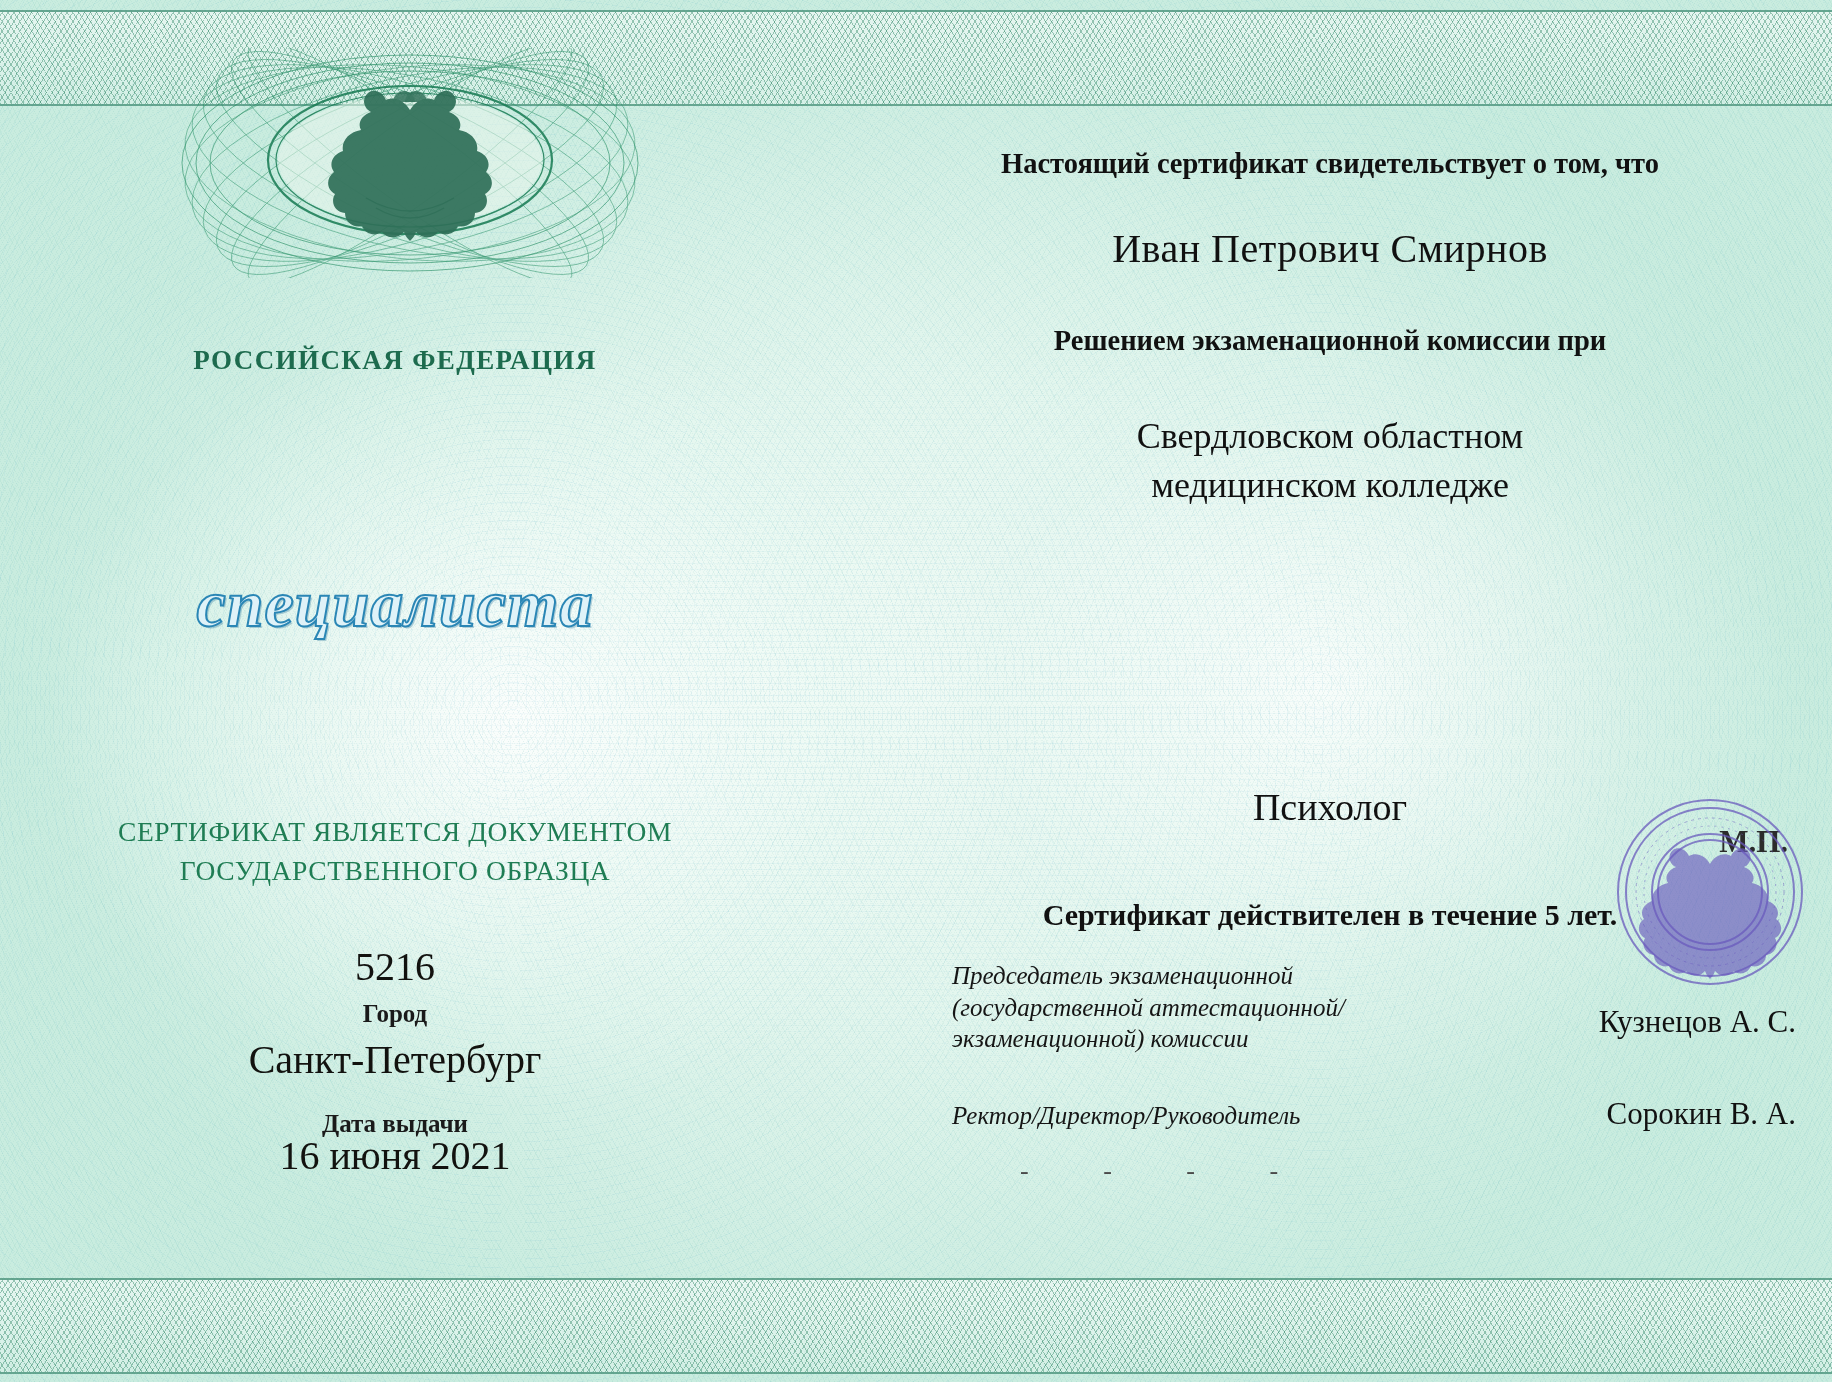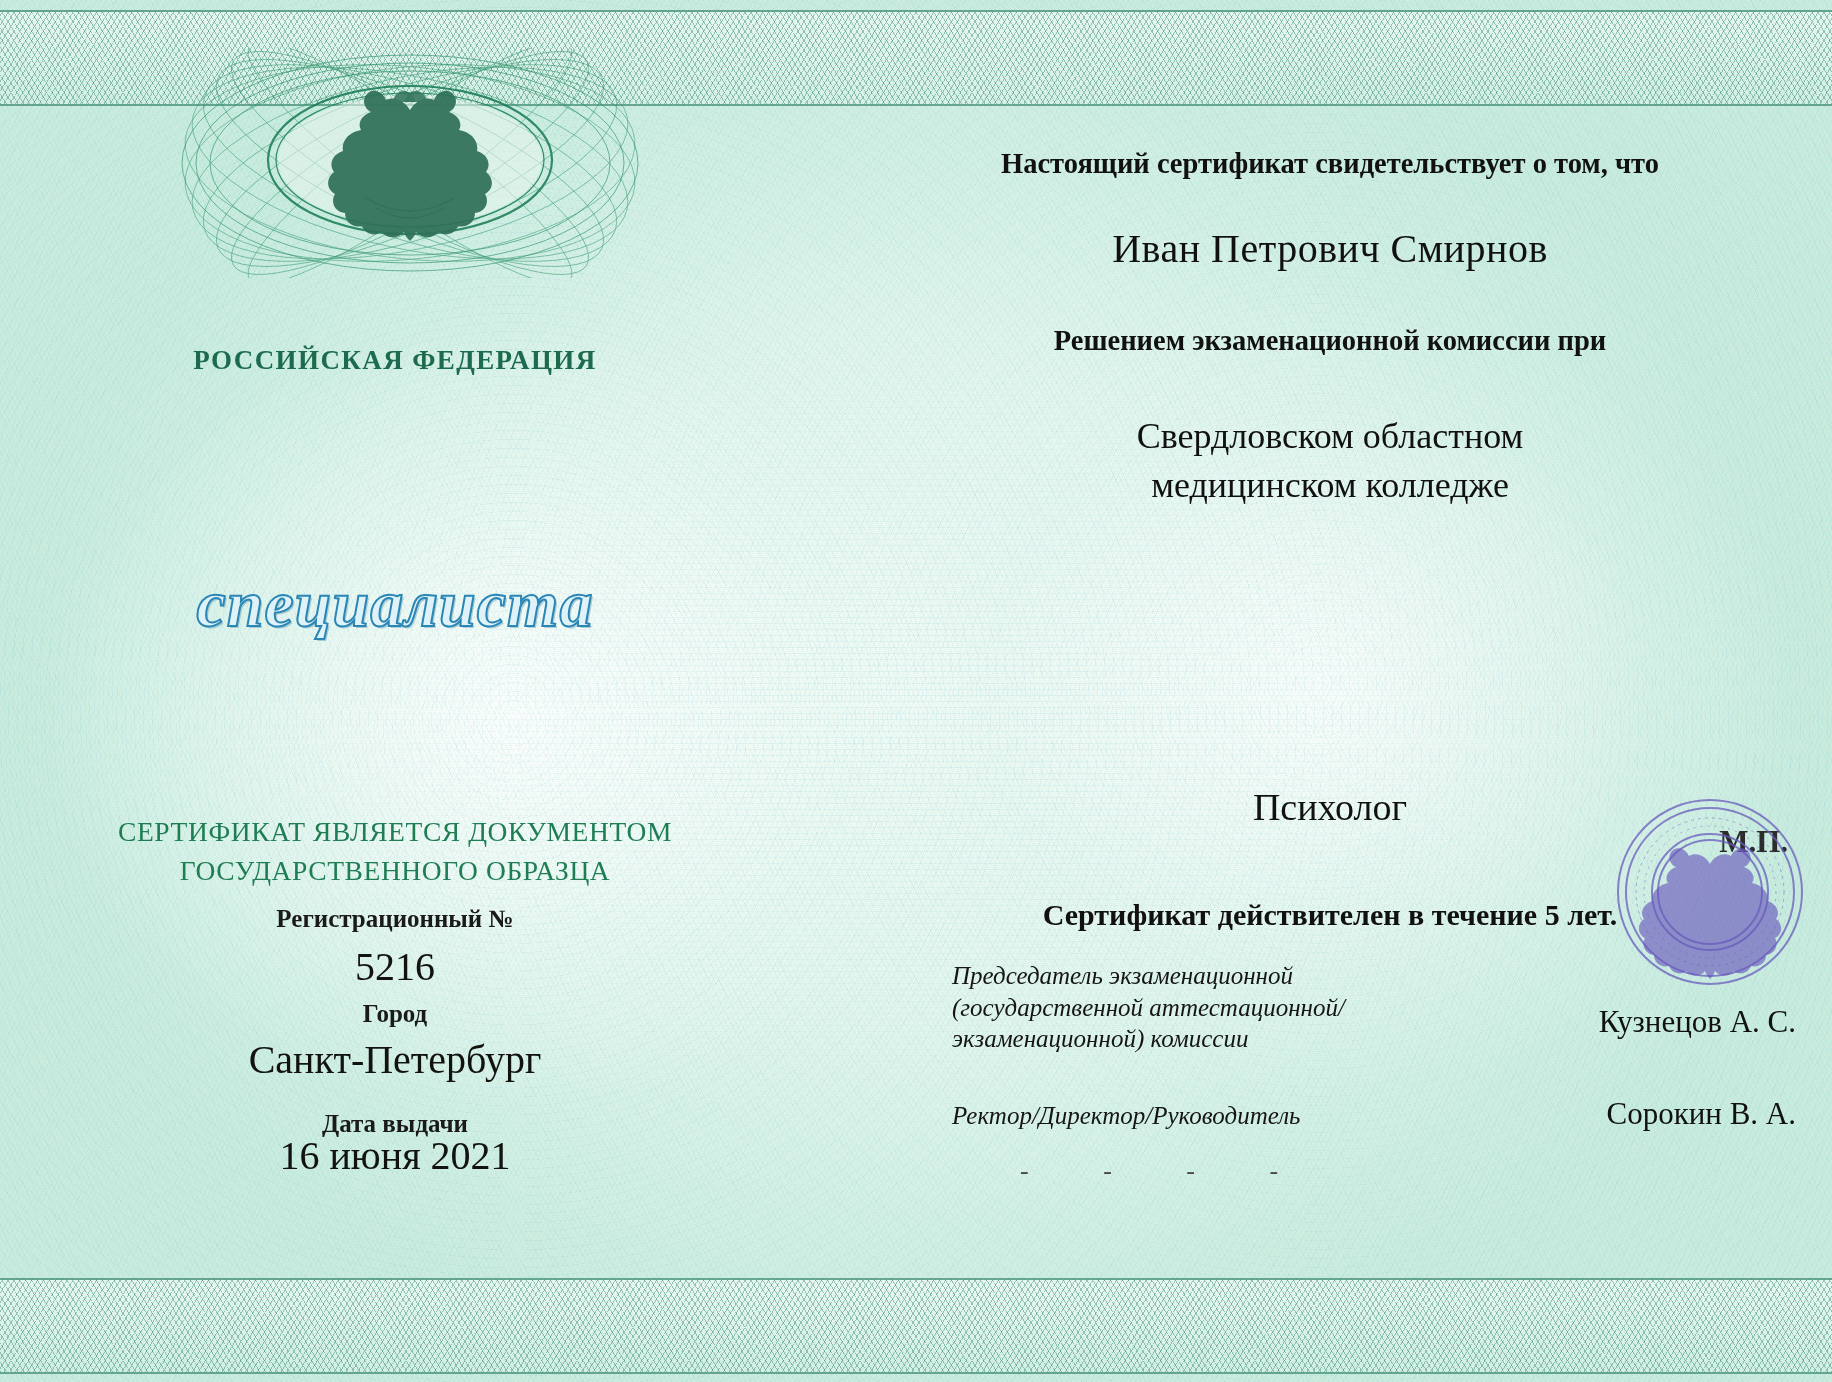--- a/index.html
+++ b/index.html
@@ -310,21 +310,20 @@
 
     <div class="big-title">
       <div class="line2">специалиста</div>
     </div>
 
     <div class="state-doc">
       <div>СЕРТИФИКАТ ЯВЛЯЕТСЯ ДОКУМЕНТОМ</div>
       <div>ГОСУДАРСТВЕННОГО  ОБРАЗЦА</div>
     </div>
 
-    <div class="reg-label">Регистрационный №</div>
     <div class="reg-value">5216</div>
 
     <div class="city-label">Город</div>
     <div class="city-value">Санкт-Петербург</div>
 
     <div class="date-label">Дата выдачи</div>
     <div class="date-value">16 июня 2021</div>
   </div>
 
   <div class="right-col">

